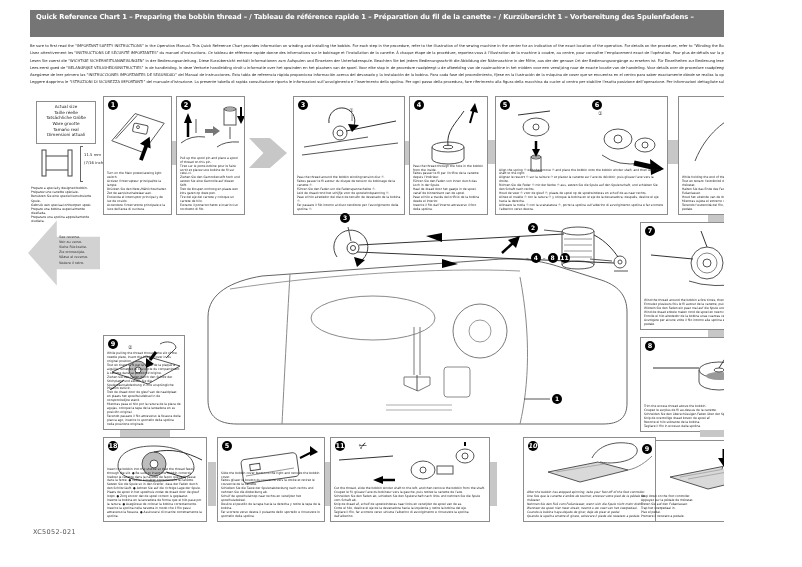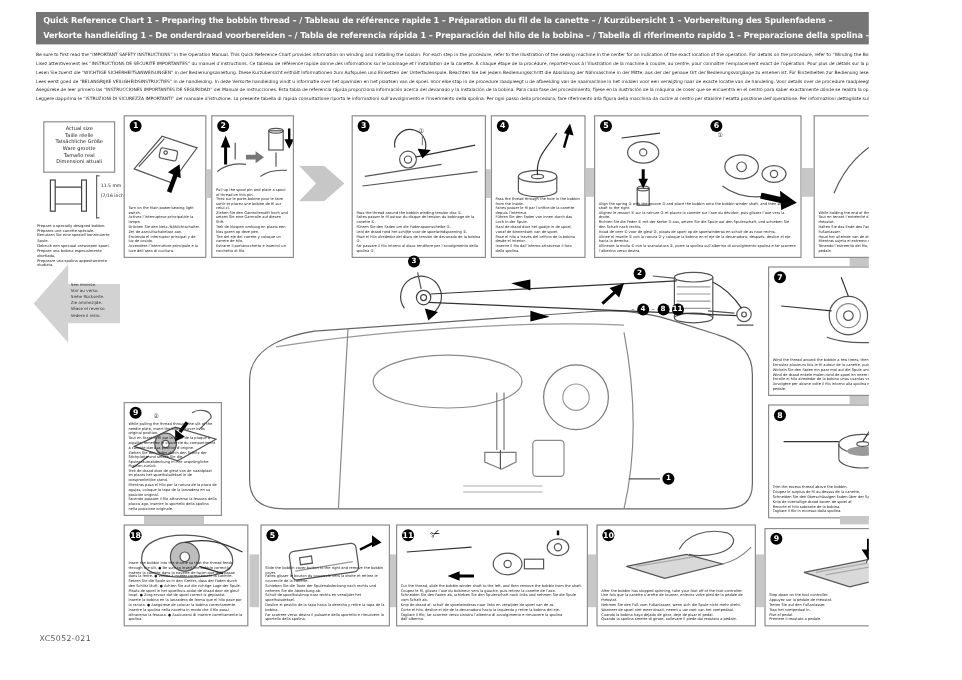--- a/index.html
+++ b/index.html
@@ -44,21 +44,20 @@
   .sc{position:absolute;font-size:10px;color:#222;z-index:3;}
   svg{display:block;}
 </style>
 </head>
 <body>
 
 <div id="page">
 
   <div class="hdr">
     <div>Quick Reference Chart 1  – Preparing the bobbin thread – / Tableau de référence rapide 1  – Préparation du fil de la canette – / Kurzübersicht 1  – Vorbereitung des Spulenfadens –</div>
-    <div>Verkorte handleiding 1  – De onderdraad voorbereiden – / Tabla de referencia rápida 1  – Preparación del hilo de la bobina – / Tabella di riferimento rapido 1  – Preparazione della spolina –</div>
   </div>
 
   <div class="intro">
       <div>Be sure to first read the “IMPORTANT SAFETY INSTRUCTIONS” in the Operation Manual. This Quick Reference Chart provides information on winding and installing the bobbin. For each step in the procedure, refer to the illustration of the sewing machine in the center for an indication of the exact location of the operation. For details on the procedure, refer to “Winding the Bobbin”, “Lower Threading” in the Operation Manual.</div>
       <div>Lisez attentivement les “INSTRUCTIONS DE SÉCURITÉ IMPORTANTES” du manuel d’instructions. Ce tableau de référence rapide donne des informations sur le bobinage et l’installation de la canette. À chaque étape de la procédure, reportez-vous à l’illustration de la machine à coudre, au centre, pour connaître l’emplacement exact de l’opération. Pour plus de détails sur la procédure, reportez-vous à la section “Bobinage de la canette”, “Enfilage du fil de dessous” du manuel d’instructions.</div>
       <div>Lesen Sie zuerst die “WICHTIGE SICHERHEITSANWEISUNGEN” in der Bedienungsanleitung. Diese Kurzübersicht enthält Informationen zum Aufspulen und Einsetzen der Unterfadenspule. Beachten Sie bei jedem Bedienungsschritt die Abbildung der Nähmaschine in der Mitte, aus der der genaue Ort der Bedienungsvorgänge zu ersehen ist. Für Einzelheiten zur Bedienung lesen Sie bitte die Abschnitte “Aufspulen des Unterfadens”, “Einfädeln des Unterfadens” in der Bedienungsanleitung.</div>
       <div>Lees eerst goed de “BELANGRIJKE VEILIGHEIDSINSTRUCTIES” in de handleiding. In deze Verkorte handleiding vindt u informatie over het opwinden en het plaatsen van de spoel. Voor elke stap in de procedure raadpleegt u de afbeelding van de naaimachine in het midden voor een verwijzing naar de exacte locatie van de handeling. Voor details over de procedure raadpleegt u “De spoel opwinden”, “Onderdraad inrijgen” in de handleiding.</div>
       <div>Asegúrese de leer primero las “INSTRUCCIONES IMPORTANTES DE SEGURIDAD” del Manual de instrucciones. Esta tabla de referencia rápida proporciona información acerca del devanado y la instalación de la bobina. Para cada fase del procedimiento, fíjese en la ilustración de la máquina de coser que se encuentra en el centro para saber exactamente dónde se realiza la operación. Para más detalles sobre el procedimiento, consulte “Devanado de la bobina”, “Enhebrado del hilo inferior” en el Manual de instrucciones.</div>
       <div>Leggere dapprima le “ISTRUZIONI DI SICUREZZA IMPORTANTI” del manuale d’istruzione. La presente tabella di rapida consultazione riporta le informazioni sull’avvolgimento e l’inserimento della spolina. Per ogni passo della procedura, fare riferimento alla figura della macchina da cucire al centro per stabilire l’esatta posizione dell’operazione. Per informazioni dettagliate sulla procedura, consultare “Avvolgimento della spolina”, “Infilatura inferiore” del manuale d’istruzione.</div>
     </div>
@@ -360,21 +359,21 @@
         <div>Appuyez sur la pédale de rhéostat.</div>
         <div>Treten Sie auf den Fußanlasser.</div>
         <div>Trap het voetpedaal in.</div>
         <div>Pise el pedal.</div>
         <div>Premere il reostato a pedale.</div>
       </div>
   </div>
 
   <div class="conn" style="left:630px;top:462px;width:7px;height:44px;"></div>
 
-  <div class="box" style="left:497px;top:437px;width:133px;height:85px;">
+  <div class="box" style="left:523px;top:437px;width:133px;height:85px;font-style:italic;">
     <span class="num">10</span>
     <div class="illus">
       <svg viewBox="0 0 129 46" width="129" height="46">
         <g fill="none" stroke="#555">
           <polygon points="22,32 72,22 102,30 54,42" fill="#d9d9d9"></polygon>
           <line x1="30" y1="32" x2="78" y2="24" stroke="#aaa"></line>
           <path d="M66,18 C72,6 88,0 106,4 C114,8 112,14 106,18 C98,23 82,24 74,22" fill="#fff"></path>
           <path d="M102,30 C112,28 120,22 126,16" stroke="#888"></path>
         </g>
       </svg>

